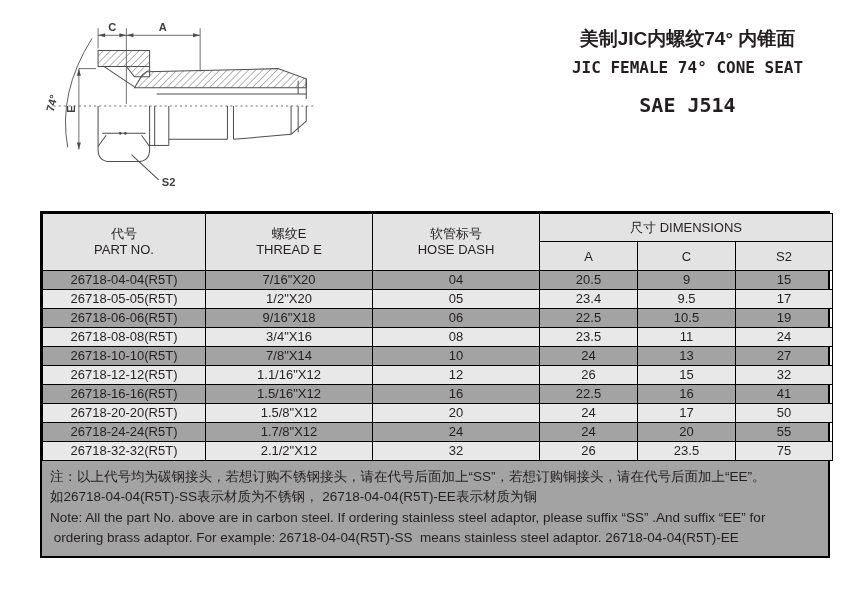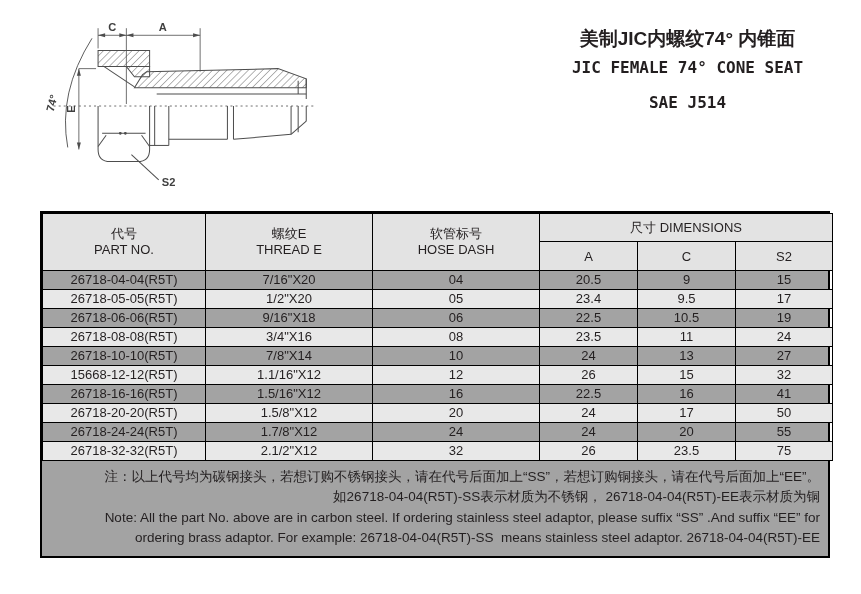--- a/index.html
+++ b/index.html
@@ -9,36 +9,36 @@
 
   
   .drawing { position:absolute; left:42px; top:8px; width:290px; height:192px; }
   .drawing text { font-family:"Liberation Sans", sans-serif; font-weight:bold; fill:#3f3f3f; font-size:11px; }
 
   
   .title-block { position:absolute; left:515px; top:26px; width:345px; text-align:center; }
   .part-number { font-size:28px; font-weight:bold; letter-spacing:1px; margin-bottom:16px; }
   .subtitle-cn { font-size:19px; font-weight:bold; margin-bottom:6px; }
   .subtitle-en { font-family:"DejaVu Sans Mono", monospace; font-size:16px; font-weight:bold; margin-bottom:16px; letter-spacing:0px; }
-  .standard    { font-family:"DejaVu Sans Mono", monospace; font-size:16px; font-weight:bold; }
+  .standard    { font-family:"DejaVu Sans Mono", monospace; font-size:20px; font-weight:bold; }
 
   
   .sheet-box { position:absolute; left:40px; top:211px; width:790px; border:2px solid #000; background:#a3a3a3; }
   table.spec { width:100%; border-collapse:collapse; table-layout:fixed; font-size:13px; }
   table.spec th, table.spec td { border:1px solid #000; text-align:center; vertical-align:middle; }
   table.spec thead th { background:#e3e3e3; font-weight:normal; }
   .hdr-top { height:28px; }
   .hdr-sub { height:29px; }
   .hdr-two-line div { line-height:16px; }
   table.spec tbody td { height:19px; padding:0 2px; line-height:18px; }
   table.spec tbody tr.alt td { background:#e8e8e8; }
 
   
   .notes { padding:6px 8px 8px 8px; font-size:13.5px; line-height:1.5; }
-  .notes div { white-space:pre-wrap;text-align:right; }
+  .notes div { white-space:pre-wrap; }
 </style>
 </head>
 <body>
 
 <div class="page">
 
   <svg class="drawing" viewBox="0 0 280 190">
     <defs>
       <pattern id="hatch" width="5" height="5" patternUnits="userSpaceOnUse" patternTransform="rotate(45)">
         <line x1="0" y1="0" x2="0" y2="5" stroke="#6b6b6b" stroke-width="1"></line>
@@ -180,21 +180,21 @@
           </tr>
           <tr>
             <td>26718-10-10(R5T)</td>
             <td>7/8"X14</td>
             <td>10</td>
             <td>24</td>
             <td>13</td>
             <td>27</td>
           </tr>
           <tr class="alt">
-            <td>15668-12-12(R5T)</td>
+            <td>26718-12-12(R5T)</td>
             <td>1.1/16"X12</td>
             <td>12</td>
             <td>26</td>
             <td>15</td>
             <td>32</td>
           </tr>
           <tr>
             <td>26718-16-16(R5T)</td>
             <td>1.5/16"X12</td>
             <td>16</td>

